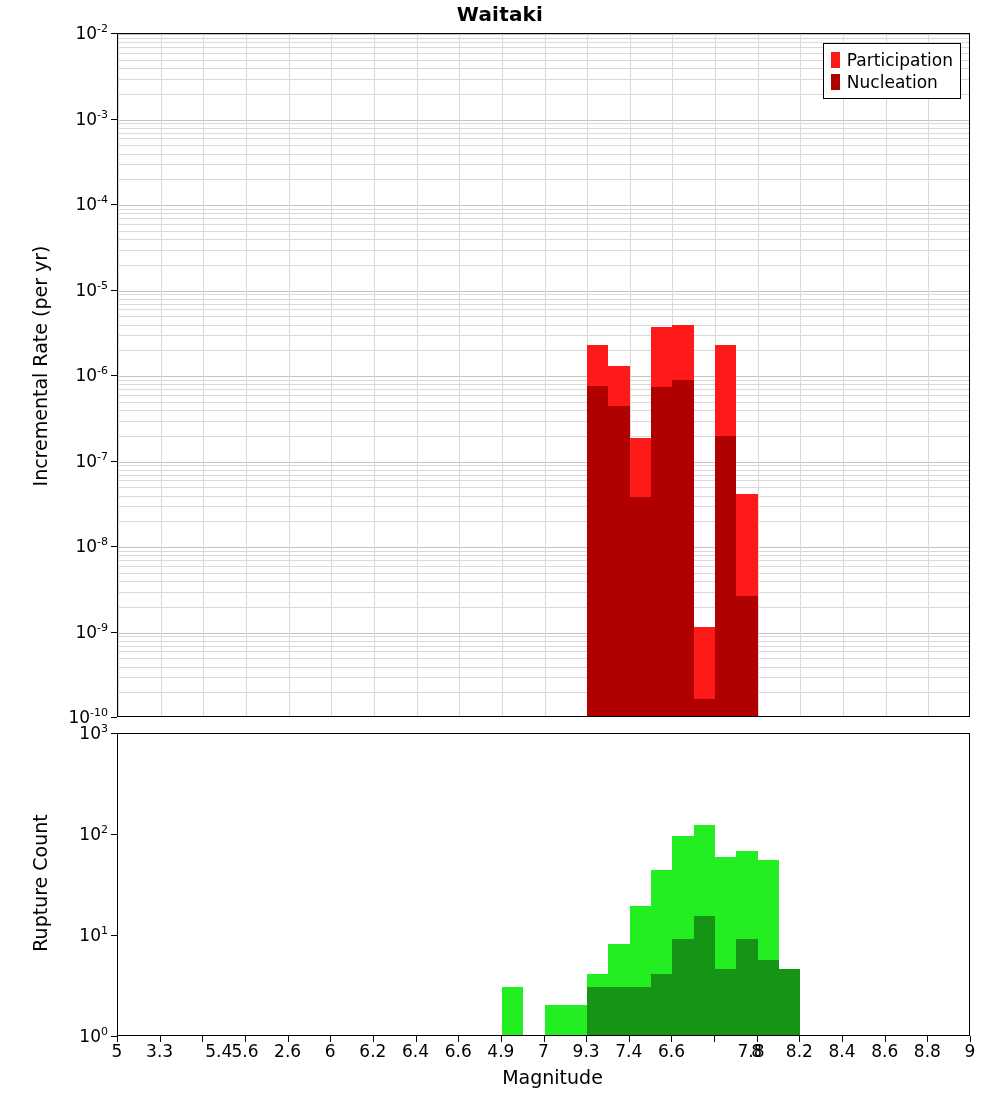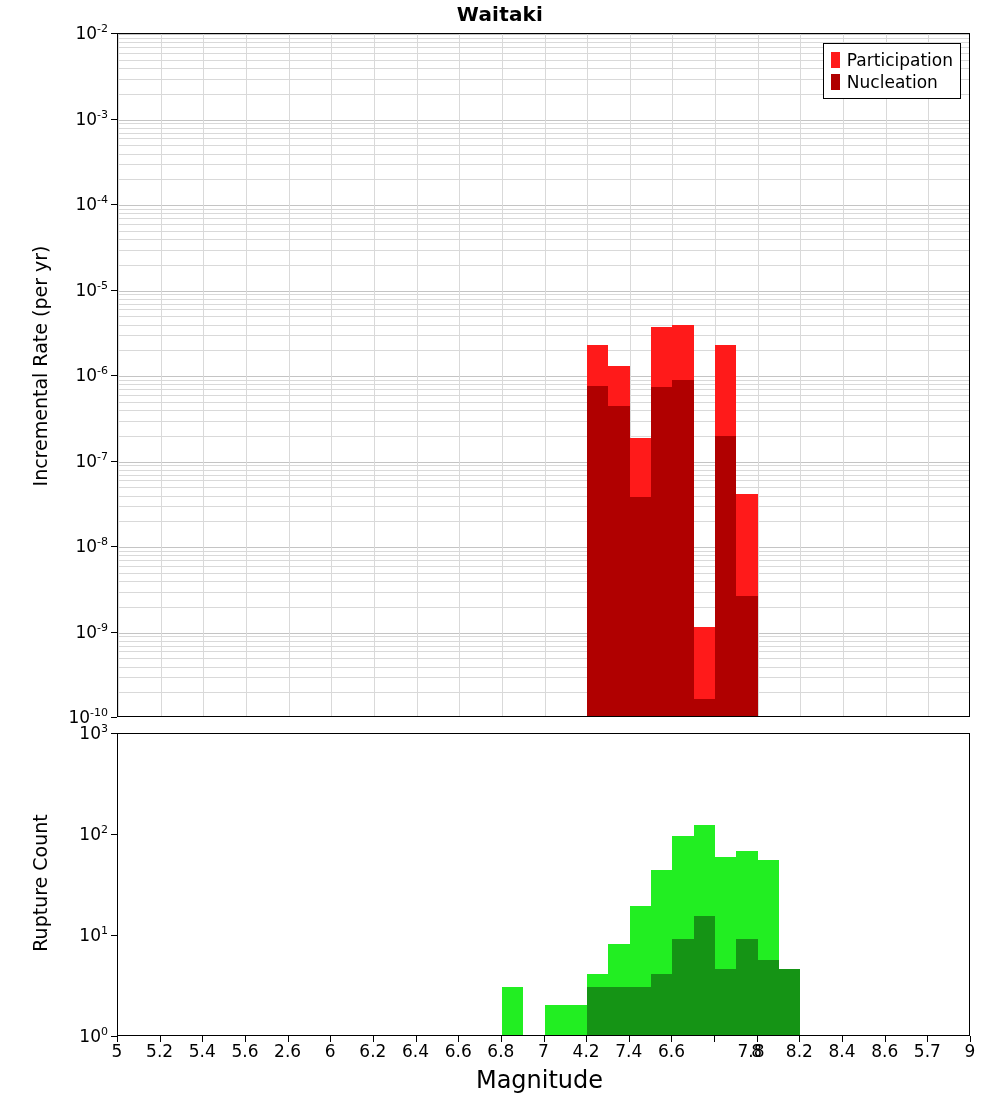--- a/index.html
+++ b/index.html
@@ -131,25 +131,25 @@
     top: 355px;
     width: 300px;
   }
   #ylabel-bottom {
     left: -75px;
     top: 872px;
     width: 230px;
   }
   .axis-label-x {
     position: absolute;
-    left: 113px;
+    left: 126px;
     top: 1066px;
     width: 853px;
     text-align: center;
-    font-size: 24px;
+    font-size: 19px;
   }
 
   
   .legend {
     position: absolute;
     box-sizing: border-box;
     border: 1px solid #000000;
     background: #ffffff;
     padding: 5px 7px;
   }
@@ -368,56 +368,56 @@
       <div class="ytick-label" style="top: 925px; width: 108px; left: 0px;">10<sup>1</sup></div>
       <div class="tickmark-y" style="left: 111px; width: 6px; top: 935px;"></div>
       <div class="ytick-label" style="top: 1026px; width: 108px; left: 0px;">10<sup>0</sup></div>
       <div class="tickmark-y" style="left: 111px; width: 6px; top: 1036px;"></div>
     </div>
   <div class="axis-label-y" id="ylabel-bottom">Rupture Count</div>
 
   <div id="xticks">
       <div class="xtick-label" style="left: 87px; width: 60px; top: 1043px;">5</div>
       <div class="tickmark-x" style="left: 117px; top: 1036px; height: 6px;"></div>
-      <div class="xtick-label" style="left: 129.65px; width: 60px; top: 1043px;">5.2</div>
+      <div class="xtick-label" style="left: 129.65px; width: 60px; top: 1043px;">3.3</div>
       <div class="tickmark-x" style="left: 159.65px; top: 1036px; height: 6px;"></div>
-      <div class="xtick-label" style="left: 172.3px; width: 60px; top: 1043px;">5.4</div>
+      <div class="xtick-label" style="left: 172.3px; width: 60px; top: 1043px; text-align: right;">5.4</div>
       <div class="tickmark-x" style="left: 202.3px; top: 1036px; height: 6px;"></div>
       <div class="xtick-label" style="left: 214.95px; width: 60px; top: 1043px;">5.6</div>
       <div class="tickmark-x" style="left: 244.95px; top: 1036px; height: 6px;"></div>
       <div class="xtick-label" style="left: 257.6px; width: 60px; top: 1043px;">2.6</div>
       <div class="tickmark-x" style="left: 287.6px; top: 1036px; height: 6px;"></div>
       <div class="xtick-label" style="left: 300.25px; width: 60px; top: 1043px;">6</div>
       <div class="tickmark-x" style="left: 330.25px; top: 1036px; height: 6px;"></div>
       <div class="xtick-label" style="left: 342.9px; width: 60px; top: 1043px;">6.2</div>
       <div class="tickmark-x" style="left: 372.9px; top: 1036px; height: 6px;"></div>
       <div class="xtick-label" style="left: 385.55px; width: 60px; top: 1043px;">6.4</div>
       <div class="tickmark-x" style="left: 415.55px; top: 1036px; height: 6px;"></div>
       <div class="xtick-label" style="left: 428.2px; width: 60px; top: 1043px;">6.6</div>
       <div class="tickmark-x" style="left: 458.2px; top: 1036px; height: 6px;"></div>
-      <div class="xtick-label" style="left: 470.85px; width: 60px; top: 1043px;">6.8</div>
+      <div class="xtick-label" style="left: 470.85px; width: 60px; top: 1043px;">4.9</div>
       <div class="tickmark-x" style="left: 500.85px; top: 1036px; height: 6px;"></div>
       <div class="xtick-label" style="left: 513.5px; width: 60px; top: 1043px;">7</div>
       <div class="tickmark-x" style="left: 543.5px; top: 1036px; height: 6px;"></div>
-      <div class="xtick-label" style="left: 556.15px; width: 60px; top: 1043px;">4.2</div>
+      <div class="xtick-label" style="left: 556.15px; width: 60px; top: 1043px;">9.3</div>
       <div class="tickmark-x" style="left: 586.15px; top: 1036px; height: 6px;"></div>
       <div class="xtick-label" style="left: 598.8px; width: 60px; top: 1043px;">7.4</div>
       <div class="tickmark-x" style="left: 628.8px; top: 1036px; height: 6px;"></div>
       <div class="xtick-label" style="left: 641.45px; width: 60px; top: 1043px;">6.6</div>
       <div class="tickmark-x" style="left: 671.45px; top: 1036px; height: 6px;"></div>
       <div class="xtick-label" style="left: 713px; width: 60px; top: 1043px; margin-left: 8px;">7.8</div>
       <div class="tickmark-x" style="left: 714.1px; top: 1036px; height: 6px;"></div>
       <div class="xtick-label" style="left: 726.75px; width: 60px; top: 1043px;">8</div>
       <div class="tickmark-x" style="left: 756.75px; top: 1036px; height: 6px;"></div>
       <div class="xtick-label" style="left: 769.4px; width: 60px; top: 1043px;">8.2</div>
       <div class="tickmark-x" style="left: 799.4px; top: 1036px; height: 6px;"></div>
       <div class="xtick-label" style="left: 812.05px; width: 60px; top: 1043px;">8.4</div>
       <div class="tickmark-x" style="left: 842.05px; top: 1036px; height: 6px;"></div>
       <div class="xtick-label" style="left: 854.7px; width: 60px; top: 1043px;">8.6</div>
       <div class="tickmark-x" style="left: 884.7px; top: 1036px; height: 6px;"></div>
-      <div class="xtick-label" style="left: 897.35px; width: 60px; top: 1043px;">5.7</div>
+      <div class="xtick-label" style="left: 897.35px; width: 60px; top: 1043px;">8.8</div>
       <div class="tickmark-x" style="left: 927.35px; top: 1036px; height: 6px;"></div>
       <div class="xtick-label" style="left: 940px; width: 60px; top: 1043px;">9</div>
       <div class="tickmark-x" style="left: 970px; top: 1036px; height: 6px;"></div>
     </div>
   <div class="axis-label-x">Magnitude</div>
 
 </div>
 
 </body></html>

